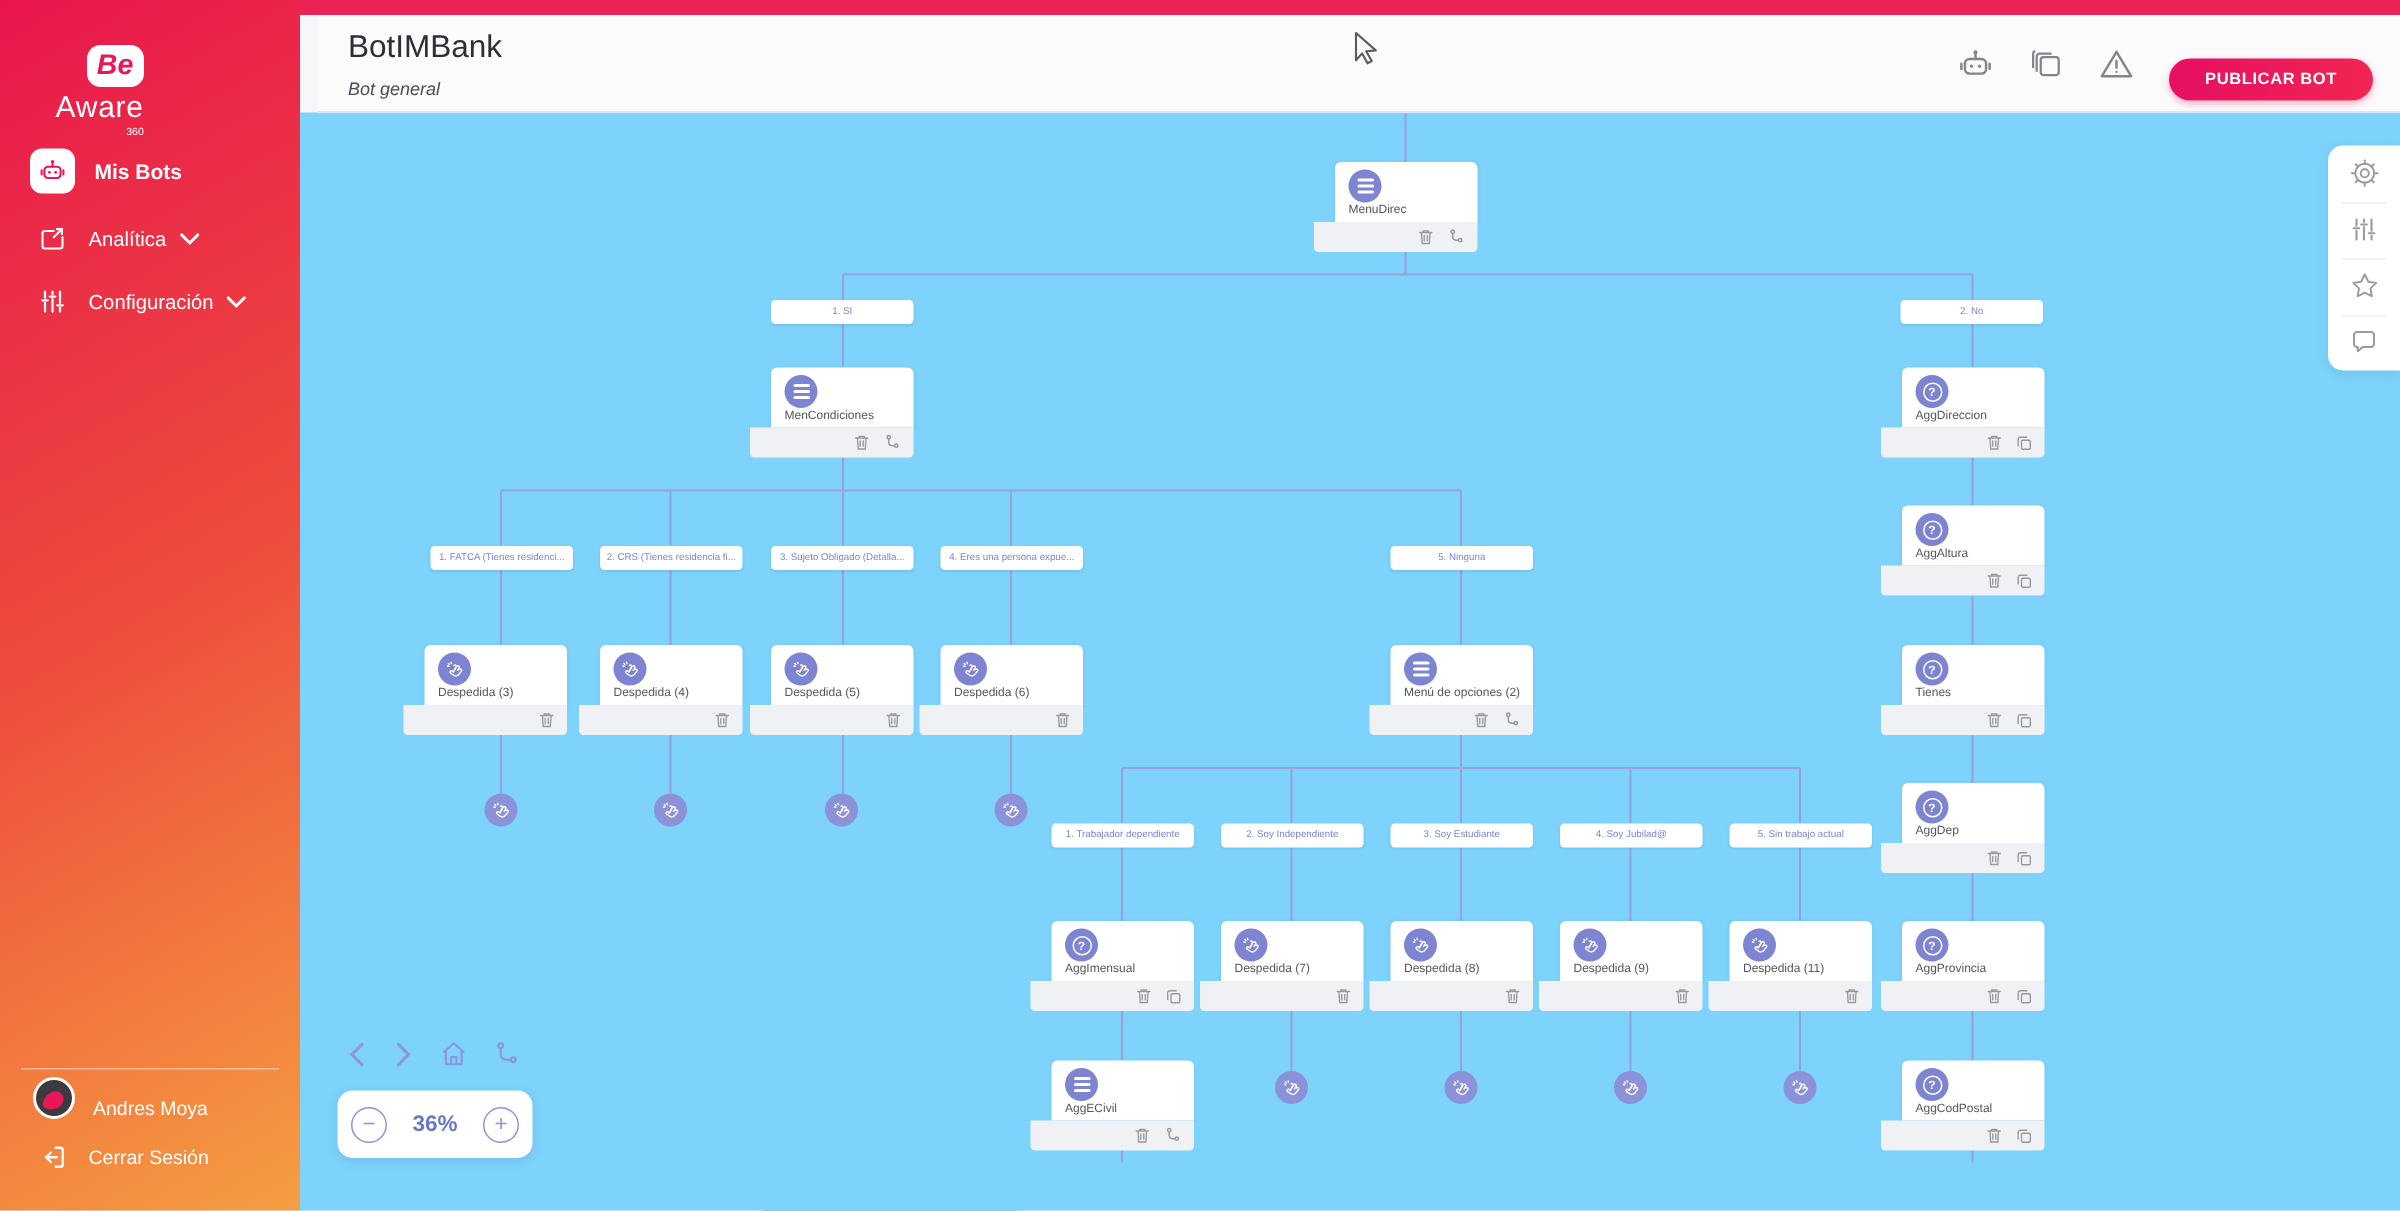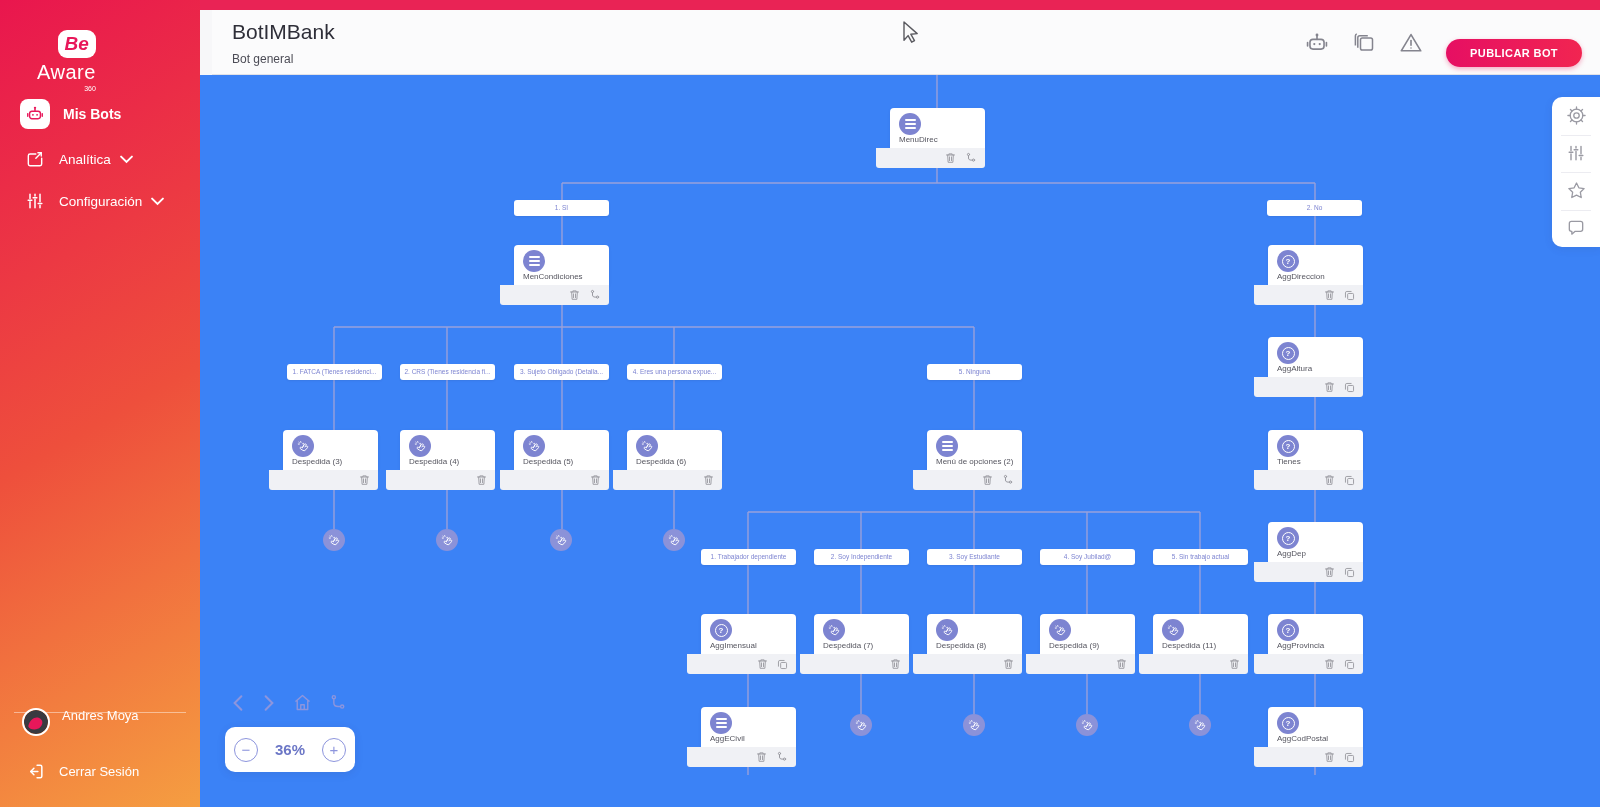--- a/index.html
+++ b/index.html
@@ -19,48 +19,48 @@
     align-items:center; cursor:pointer; }
   .nav-item .tile { width:30px; height:30px; background:#fff; border-radius:8px;
     display:flex; align-items:center; justify-content:center; margin-left:20px; }
   .nav-item .plain-ic { width:22px; margin-left:24px; display:flex; justify-content:center; }
   .nav-item .lbl { margin-left:13px; font-size:13.5px; }
   .nav-item.active .lbl { font-weight:bold; font-size:14px; }
   .nav-item .chev { margin-left:9px; display:flex; }
   .side-divider { position:absolute; left:14px; right:14px; top:712px;
     height:1px; background:rgba(255,255,255,.45); }
   .user-row { position:absolute; left:0; top:706px; width:200px; height:38px;
-    display:flex; align-items:flex-start; margin-top:2px; }
+    display:flex; align-items:flex-end; margin-top:2px; }
   .user-row .avatar { width:28px; height:28px; border-radius:50%; margin-left:22px;
     border:2px solid #fff; overflow:hidden; }
   .user-row .lbl { margin-left:12px; font-size:13px; }
   .logout-row { position:absolute; left:0; top:752px; width:200px; height:38px;
     display:flex; align-items:center; cursor:pointer; }
   .logout-row .plain-ic { margin-left:26px; display:flex; }
   .logout-row .lbl { margin-left:14px; font-size:13px; }
 
   
   .topstrip { position:absolute; left:200px; top:0; width:1400px; height:10px;
     background:#e92355; z-index:20; }
   .header { position:absolute; left:212px; top:10px; width:1400px; height:65px;
     background:#fbfbfc; border-bottom:1px solid #e2e2e7; z-index:20; }
   .header .title { position:absolute; left:20px; top:10px; font-size:21px;
     color:#2e2e38; font-weight:400; }
-  .header .subtitle { position:absolute; left:20px; top:42px; font-size:12px; color:#4c4c56; }
+  .header .subtitle { position:absolute; left:20px; top:42px; font-size:12px; color:#4c4c56;font-style:italic; }
   .hicons { position:absolute; right:30px; top:0; height:65px; display:flex;
     align-items:center; gap:22px; }
   .hicon { color:#84848e; display:flex; cursor:pointer; }
   .publish-btn { height:28px; padding:0 24px; border:none; border-radius:15px;
     background:linear-gradient(90deg,#e60f63,#f12551); color:#fff; font-size:11px;
     font-weight:bold; letter-spacing:.4px; cursor:pointer;
     font-family:"Liberation Sans",sans-serif; box-shadow:0 2px 5px rgba(231,20,90,.35);margin-top:20px; }
 
   
   .canvas { position:absolute; left:200px; top:75px; width:1400px; height:732px;
-    background:#3b82f6; overflow:hidden; }
+    background:#7dd3fc; overflow:hidden; }
   #edges { position:absolute; left:0; top:0; }
   #edges line { stroke:#9aa0db; stroke-width:1.4px; }
 
   .node { position:absolute; width:95px; }
   .nbody { position:relative; width:95px; height:40px; background:#fff;
     border-radius:4px 4px 0 0; box-shadow:0 1px 3px rgba(50,50,90,.10); cursor:pointer; }
   .nicon { position:absolute; left:9px; top:5px; width:22px; height:22px; border-radius:50%;
     background:#7d84d1; display:flex; align-items:center; justify-content:center;
     flex-direction:column; gap:2px; }
   .nicon.menu i { display:block; width:11px; height:2px; background:#fff; border-radius:1px; }

